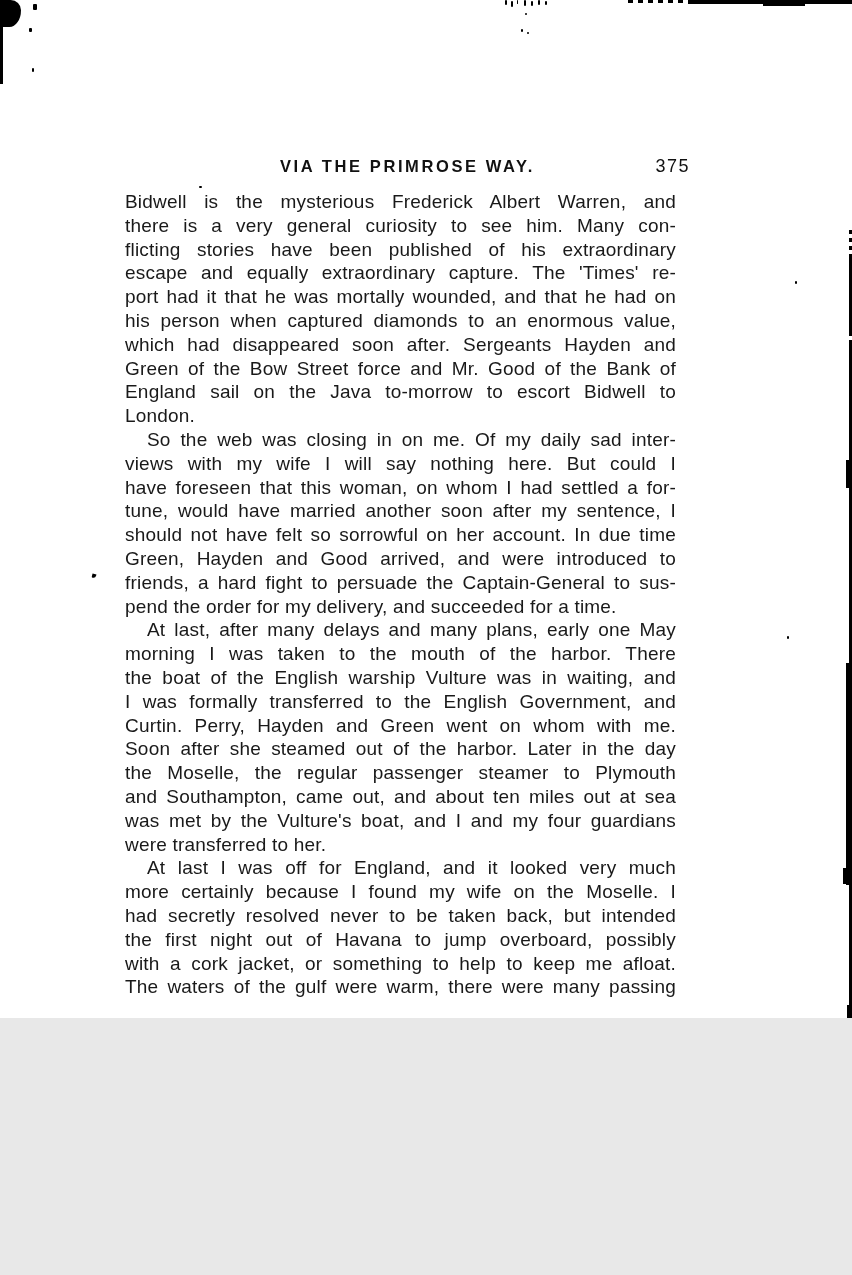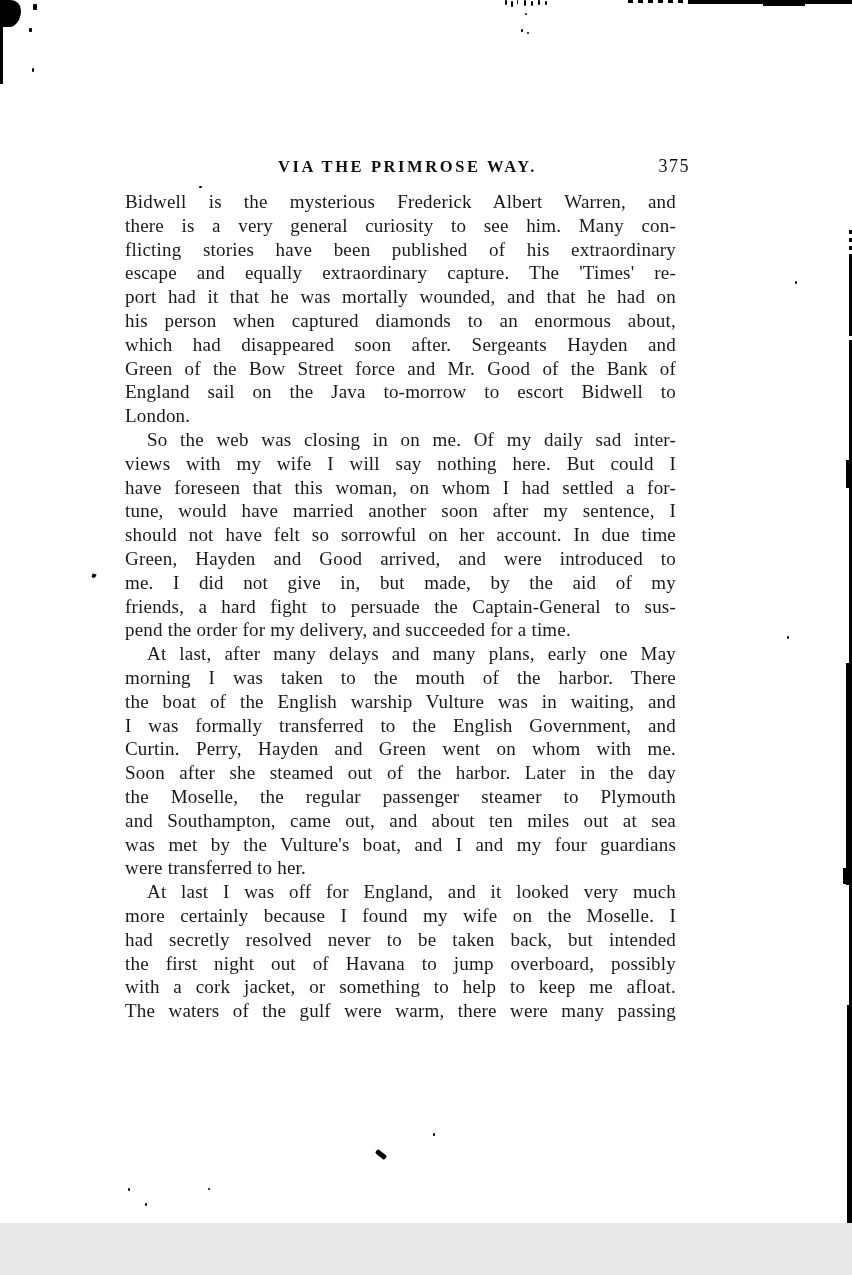--- a/index.html
+++ b/index.html
@@ -1,22 +1,22 @@
 <!DOCTYPE html>
 <html><head>
 <meta charset="utf-8">
 <style>
   html, body { margin: 0; padding: 0; background: #e8e8e8; }
   .page {
     position: relative;
     width: 852px;
-    height: 1223px;
+    height: 1018px;
     background: #ffffff;
     overflow: hidden;
-    font-family: Liberation Serif, serif;
+    font-family: Liberation Sans, sans-serif;
     color: #161616;
   }
 
   
   .header {
     position: absolute;
     left: 125px;
     top: 157px;
     width: 565px;
     height: 26px;
@@ -104,34 +104,33 @@
     <div class="header-page-number">375</div>
   </div>
 
   <div class="body-text">
       <div class="para">
         <div class="line j">Bidwell is the mysterious Frederick Albert Warren, and</div>
         <div class="line j">there is a very general curiosity to see him. Many con-</div>
         <div class="line j">flicting stories have been published of his extraordinary</div>
         <div class="line j">escape and equally extraordinary capture. The 'Times' re-</div>
         <div class="line j">port had it that he was mortally wounded, and that he had on</div>
-        <div class="line j">his person when captured diamonds to an enormous about,</div>
+        <div class="line j">his person when captured diamonds to an enormous value,</div>
         <div class="line j">which had disappeared soon after. Sergeants Hayden and</div>
         <div class="line j">Green of the Bow Street force and Mr. Good of the Bank of</div>
         <div class="line j">England sail on the Java to-morrow to escort Bidwell to</div>
         <div class="line">London.</div>
       </div>
       <div class="para space-before">
         <div class="line j indent">So the web was closing in on me. Of my daily sad inter-</div>
         <div class="line j">views with my wife I will say nothing here. But could I</div>
         <div class="line j">have foreseen that this woman, on whom I had settled a for-</div>
         <div class="line j">tune, would have married another soon after my sentence, I</div>
         <div class="line j">should not have felt so sorrowful on her account. In due time</div>
         <div class="line j">Green, Hayden and Good arrived, and were introduced to</div>
-        <div class="line j">me. I did not give in, but made, by the aid of my</div>
         <div class="line j">friends, a hard fight to persuade the Captain-General to sus-</div>
         <div class="line">pend the order for my delivery, and succeeded for a time.</div>
       </div>
       <div class="para">
         <div class="line j indent">At last, after many delays and many plans, early one May</div>
         <div class="line j">morning I was taken to the mouth of the harbor. There</div>
         <div class="line j">the boat of the English warship Vulture was in waiting, and</div>
         <div class="line j">I was formally transferred to the English Government, and</div>
         <div class="line j">Curtin. Perry, Hayden and Green went on whom with me.</div>
         <div class="line j">Soon after she steamed out of the harbor. Later in the day</div>

